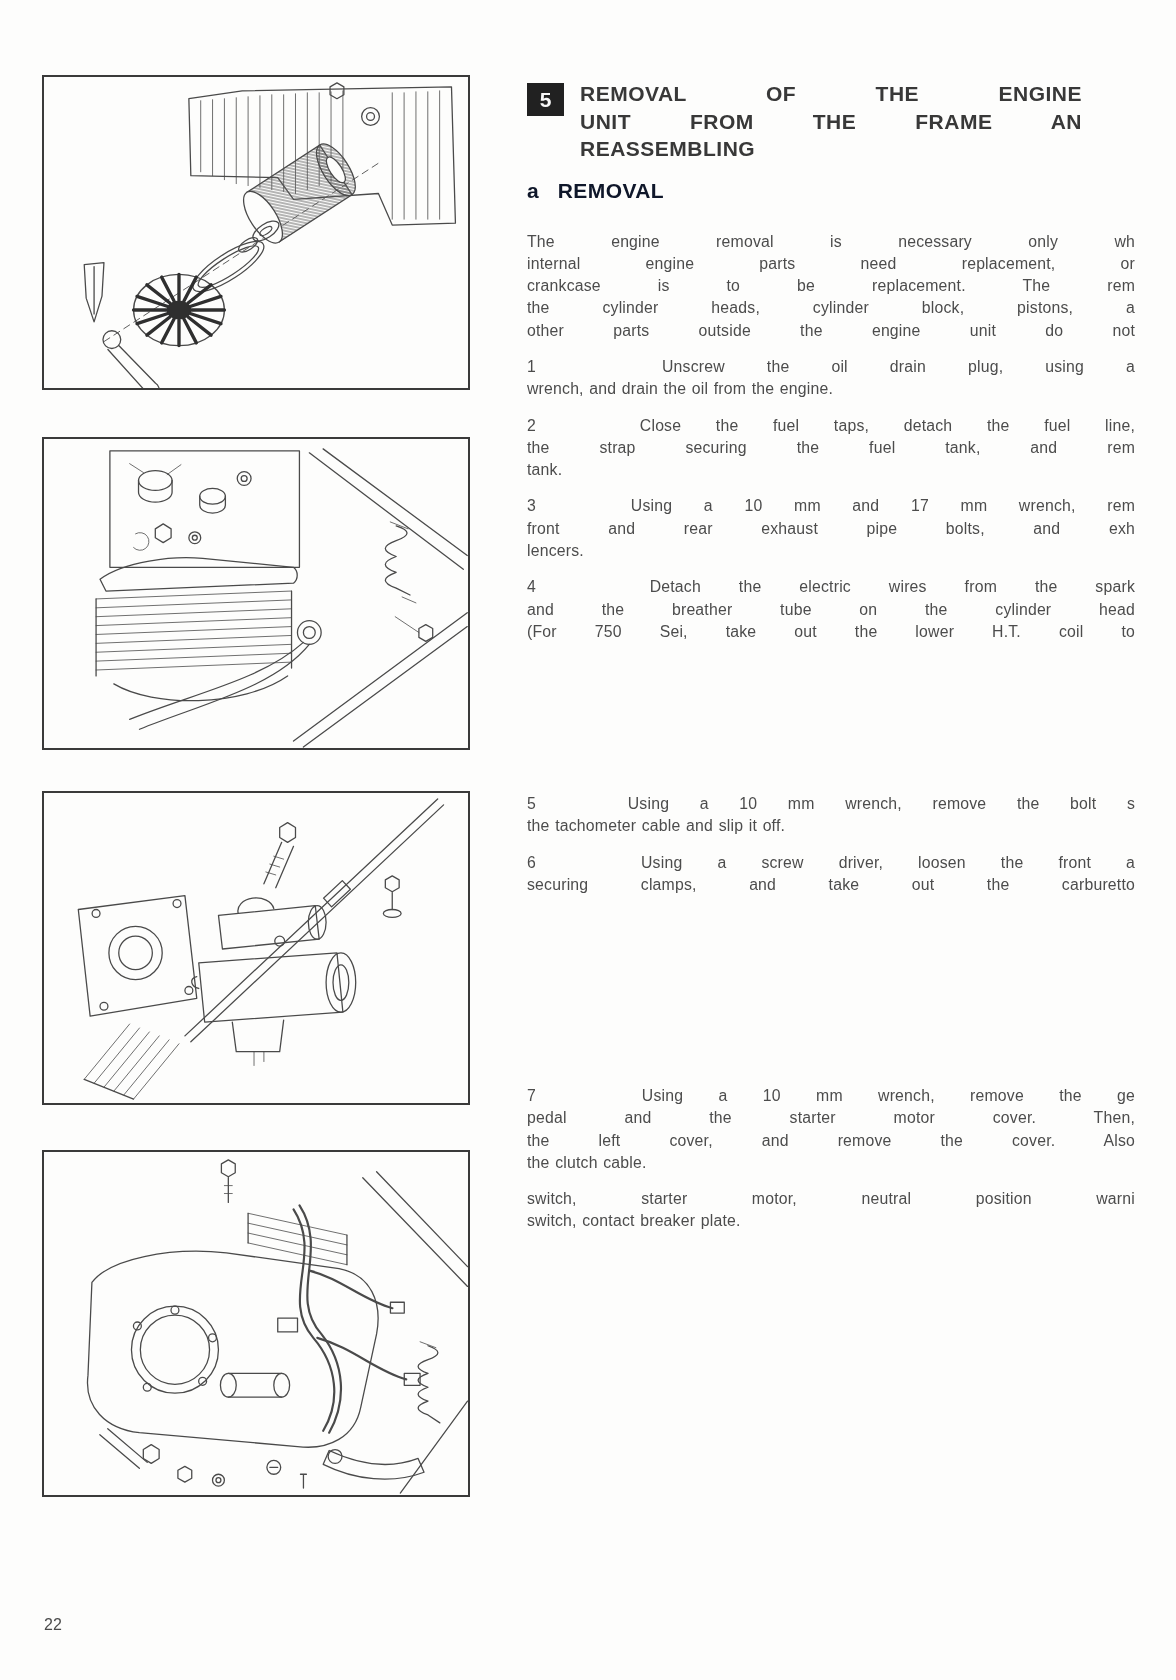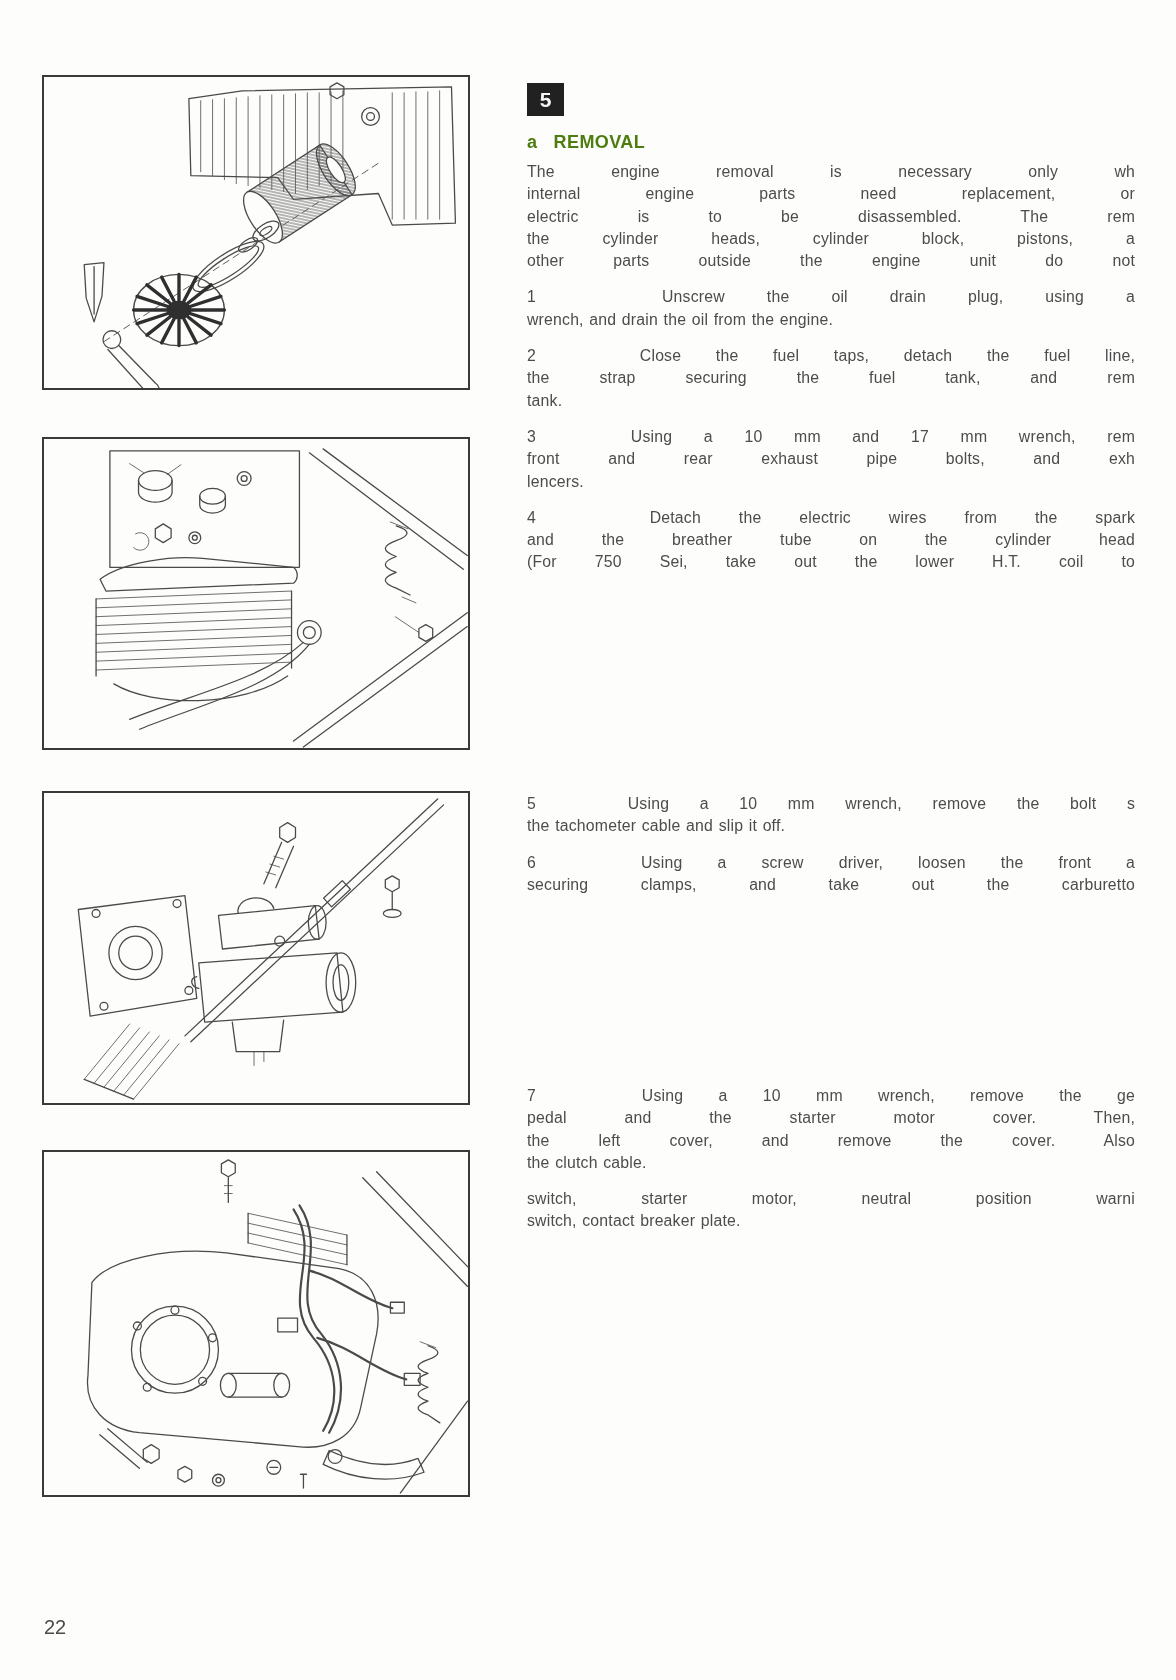--- a/index.html
+++ b/index.html
@@ -39,28 +39,28 @@
     width:37px; height:33px; margin-top:3px; flex:0 0 auto;
     background:#212121; color:#f7f7f7;
     font-size:21px; font-weight:bold;
     display:flex; align-items:center; justify-content:center;
   }
   .section-title {
     width:502px; font-size:21px; font-weight:bold; line-height:27.5px;
     letter-spacing:0.5px; color:#383838;
   }
   .subsection {
-    font-size:18px; font-weight:bold; color:#4d7c0f;
-    letter-spacing:0.4px; margin-bottom:8px; white-space:pre-wrap;
+    font-size:21px; font-weight:bold; color:#0f172a;
+    letter-spacing:0.4px; margin-bottom:28px; white-space:pre-wrap;
   }
   .para { margin-bottom:14px; font-size:15.8px; line-height:22.3px; letter-spacing:0.2px; word-spacing:1px; }
   .jline { white-space:pre-wrap; text-align:justify; text-align-last:justify; }
   .jline.last { text-align-last:left; }
 
-  .page-number { position:absolute; left:44px; top:1616px; font-size:20px; color:#4a4a4a; }
+  .page-number { position:absolute; left:44px; top:1616px; font-size:16px; color:#4a4a4a; }
 </style>
 </head>
 <body>
 
 <div class="page">
 
   <div class="fig" id="fig1">
     <svg viewBox="0 0 428 315">
       <defs>
         <pattern id="mesh1" width="6" height="6" patternUnits="userSpaceOnUse" patternTransform="rotate(45)">
@@ -270,26 +270,31 @@
           <path d="M262,326 v14 M259,326 h6"></path>
         </g>
         <path d="M56,286 L96,320 M64,280 L104,314"></path>
       </g>
     </svg>
   </div>
 
   <div class="text-block" id="block1">
     <div class="section-header">
       <div class="chapter-badge">5</div>
+      <div class="section-title">
+          <div class="jline">REMOVAL OF THE ENGINE</div>
+          <div class="jline">UNIT FROM THE FRAME AN</div>
+          <div class="jline last">REASSEMBLING</div>
+        </div>
     </div>
     <div class="subsection">a   REMOVAL</div>
   <div class="para">
         <div class="jline">The engine removal is necessary only wh</div>
         <div class="jline">internal engine parts need replacement, or</div>
-        <div class="jline">electric is to be disassembled. The rem</div>
+        <div class="jline">crankcase is to be replacement. The rem</div>
         <div class="jline">the cylinder heads, cylinder block, pistons, a</div>
         <div class="jline">other parts outside the engine unit do not</div>
       </div>
       <div class="para">
         <div class="jline">1   Unscrew the oil drain plug, using a</div>
         <div class="jline last">wrench, and drain the oil from the engine.</div>
       </div>
       <div class="para">
         <div class="jline">2   Close the fuel taps, detach the fuel line,</div>
         <div class="jline">the strap securing the fuel tank, and rem</div>

